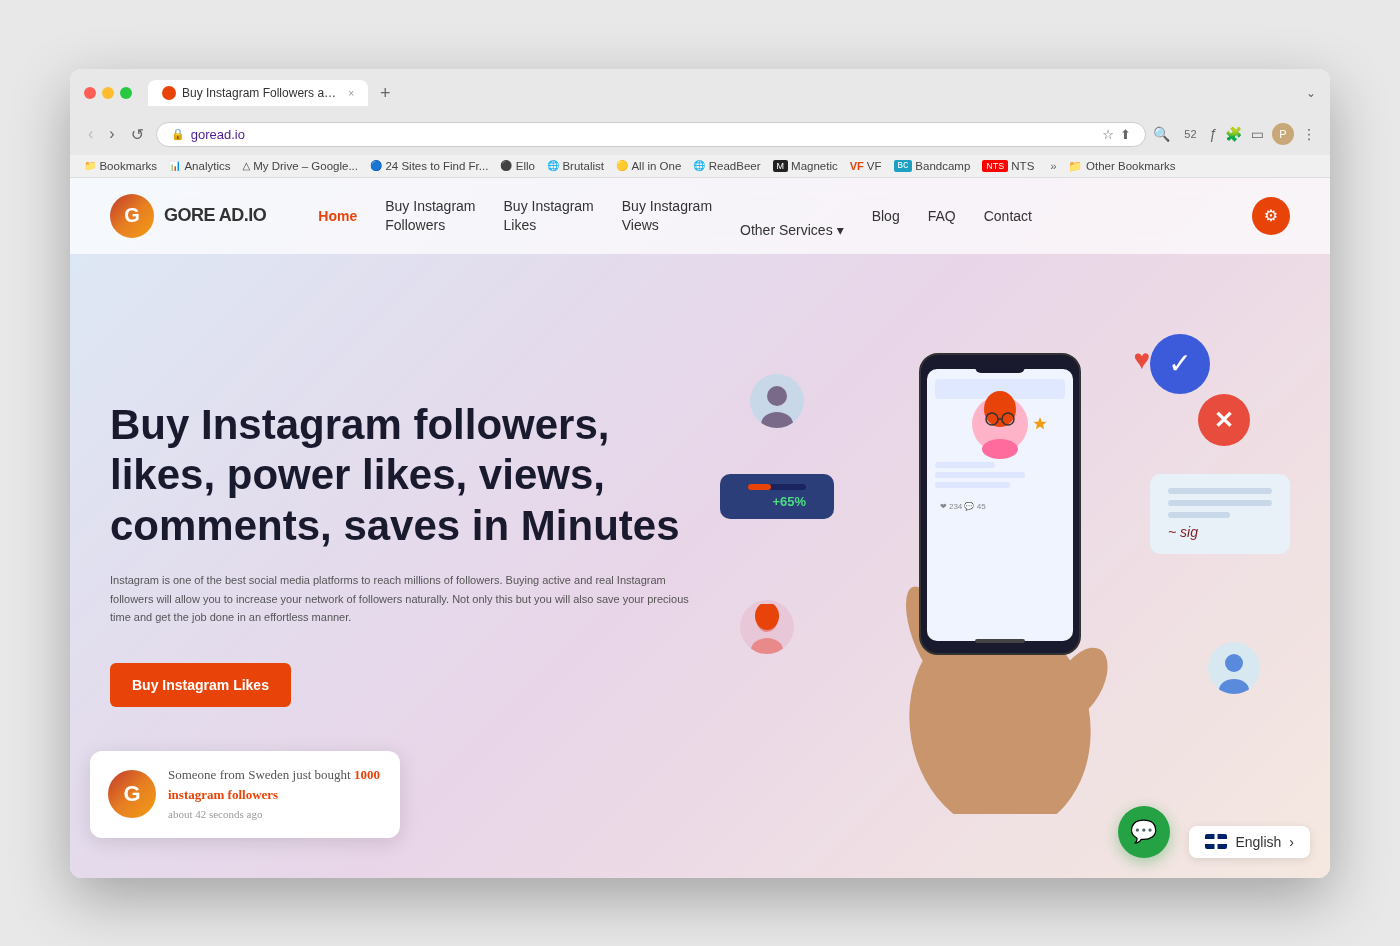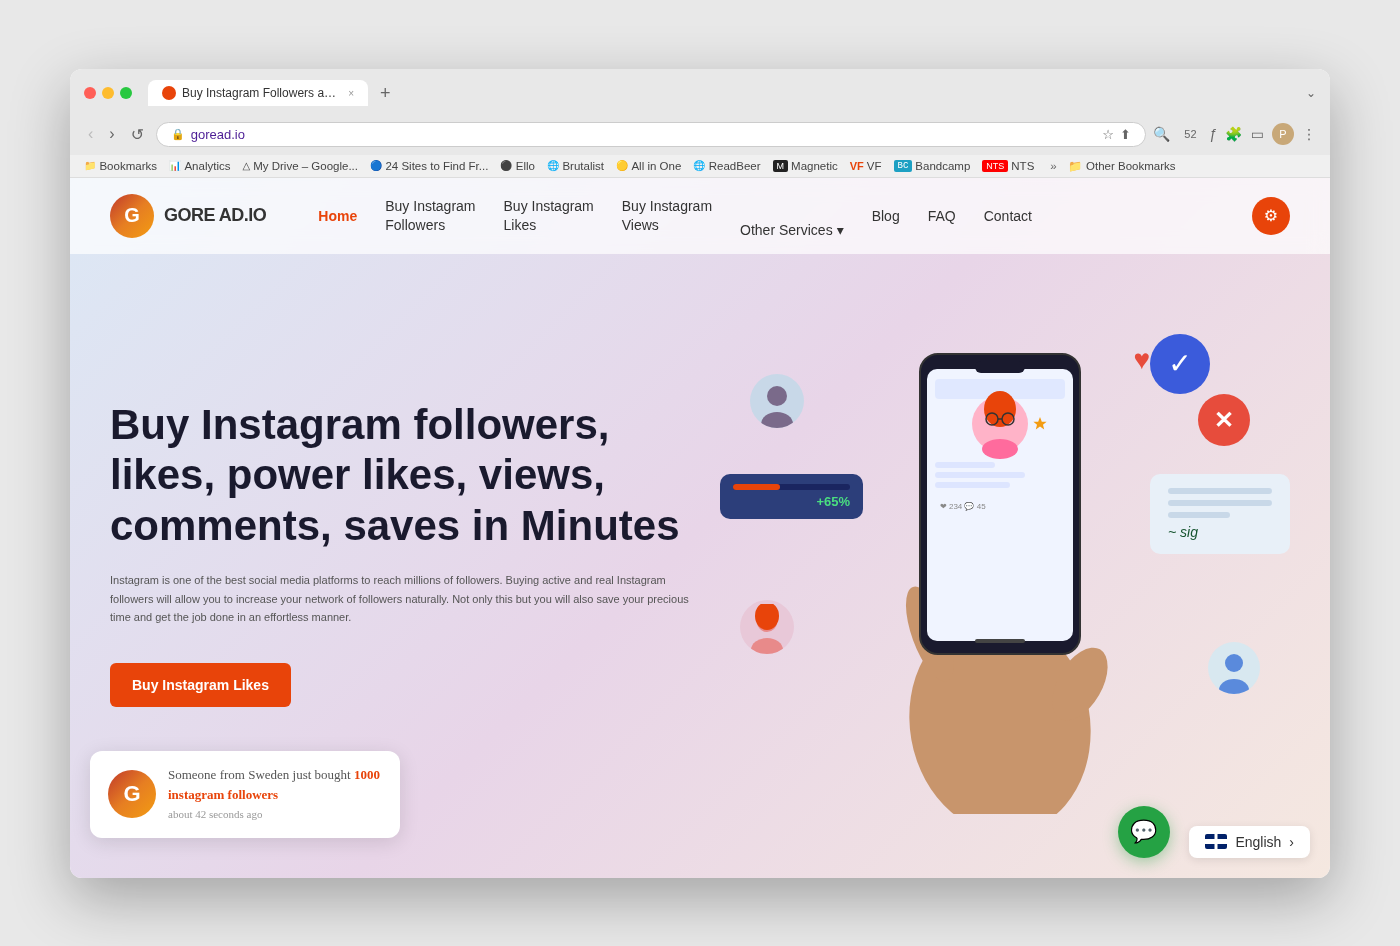--- a/index.html
+++ b/index.html
@@ -238,39 +238,39 @@
       border-radius: 50%;
       overflow: hidden;
       display: flex; align-items: flex-end; justify-content: center;
     }
     .float-progress {
       position: absolute;
       top: 160px;
       left: 30px;
       background: #2c3e7a;
       border-radius: 10px;
-      padding: 10px 13px;
-      width: 143px;
+      padding: 10px 28px;
+      width: 114px;
     }
     .progress-bar-bg { background: #1a2560; border-radius: 4px; height: 6px; margin-bottom: 4px; }
     .progress-bar-fill { background: #e8440a; border-radius: 4px; height: 6px; width: 40%; }
     .progress-text { color: #4ade80; font-size: 13px; font-weight: 700; text-align: right; }
     .float-card {
       position: absolute;
       top: 160px;
       right: 0px;
       background: #e8f0f8;
       border-radius: 10px;
       padding: 14px 18px;
       width: 140px;
     }
     .card-lines { }
     .card-line { height: 6px; background: #c8d8e8; border-radius: 3px; margin-bottom: 6px; }
     .card-line:last-child { width: 60%; }
-    .card-sig { color: #14532d; font-style: italic; font-size: 14px; margin-top: 4px; }
+    .card-sig { color: #7f1d1d; font-style: italic; font-size: 14px; margin-top: 4px; }
 
     
     .notification-popup {
       position: absolute;
       bottom: 40px;
       left: 20px;
       background: white;
       border-radius: 12px;
       padding: 14px 18px;
       display: flex;

